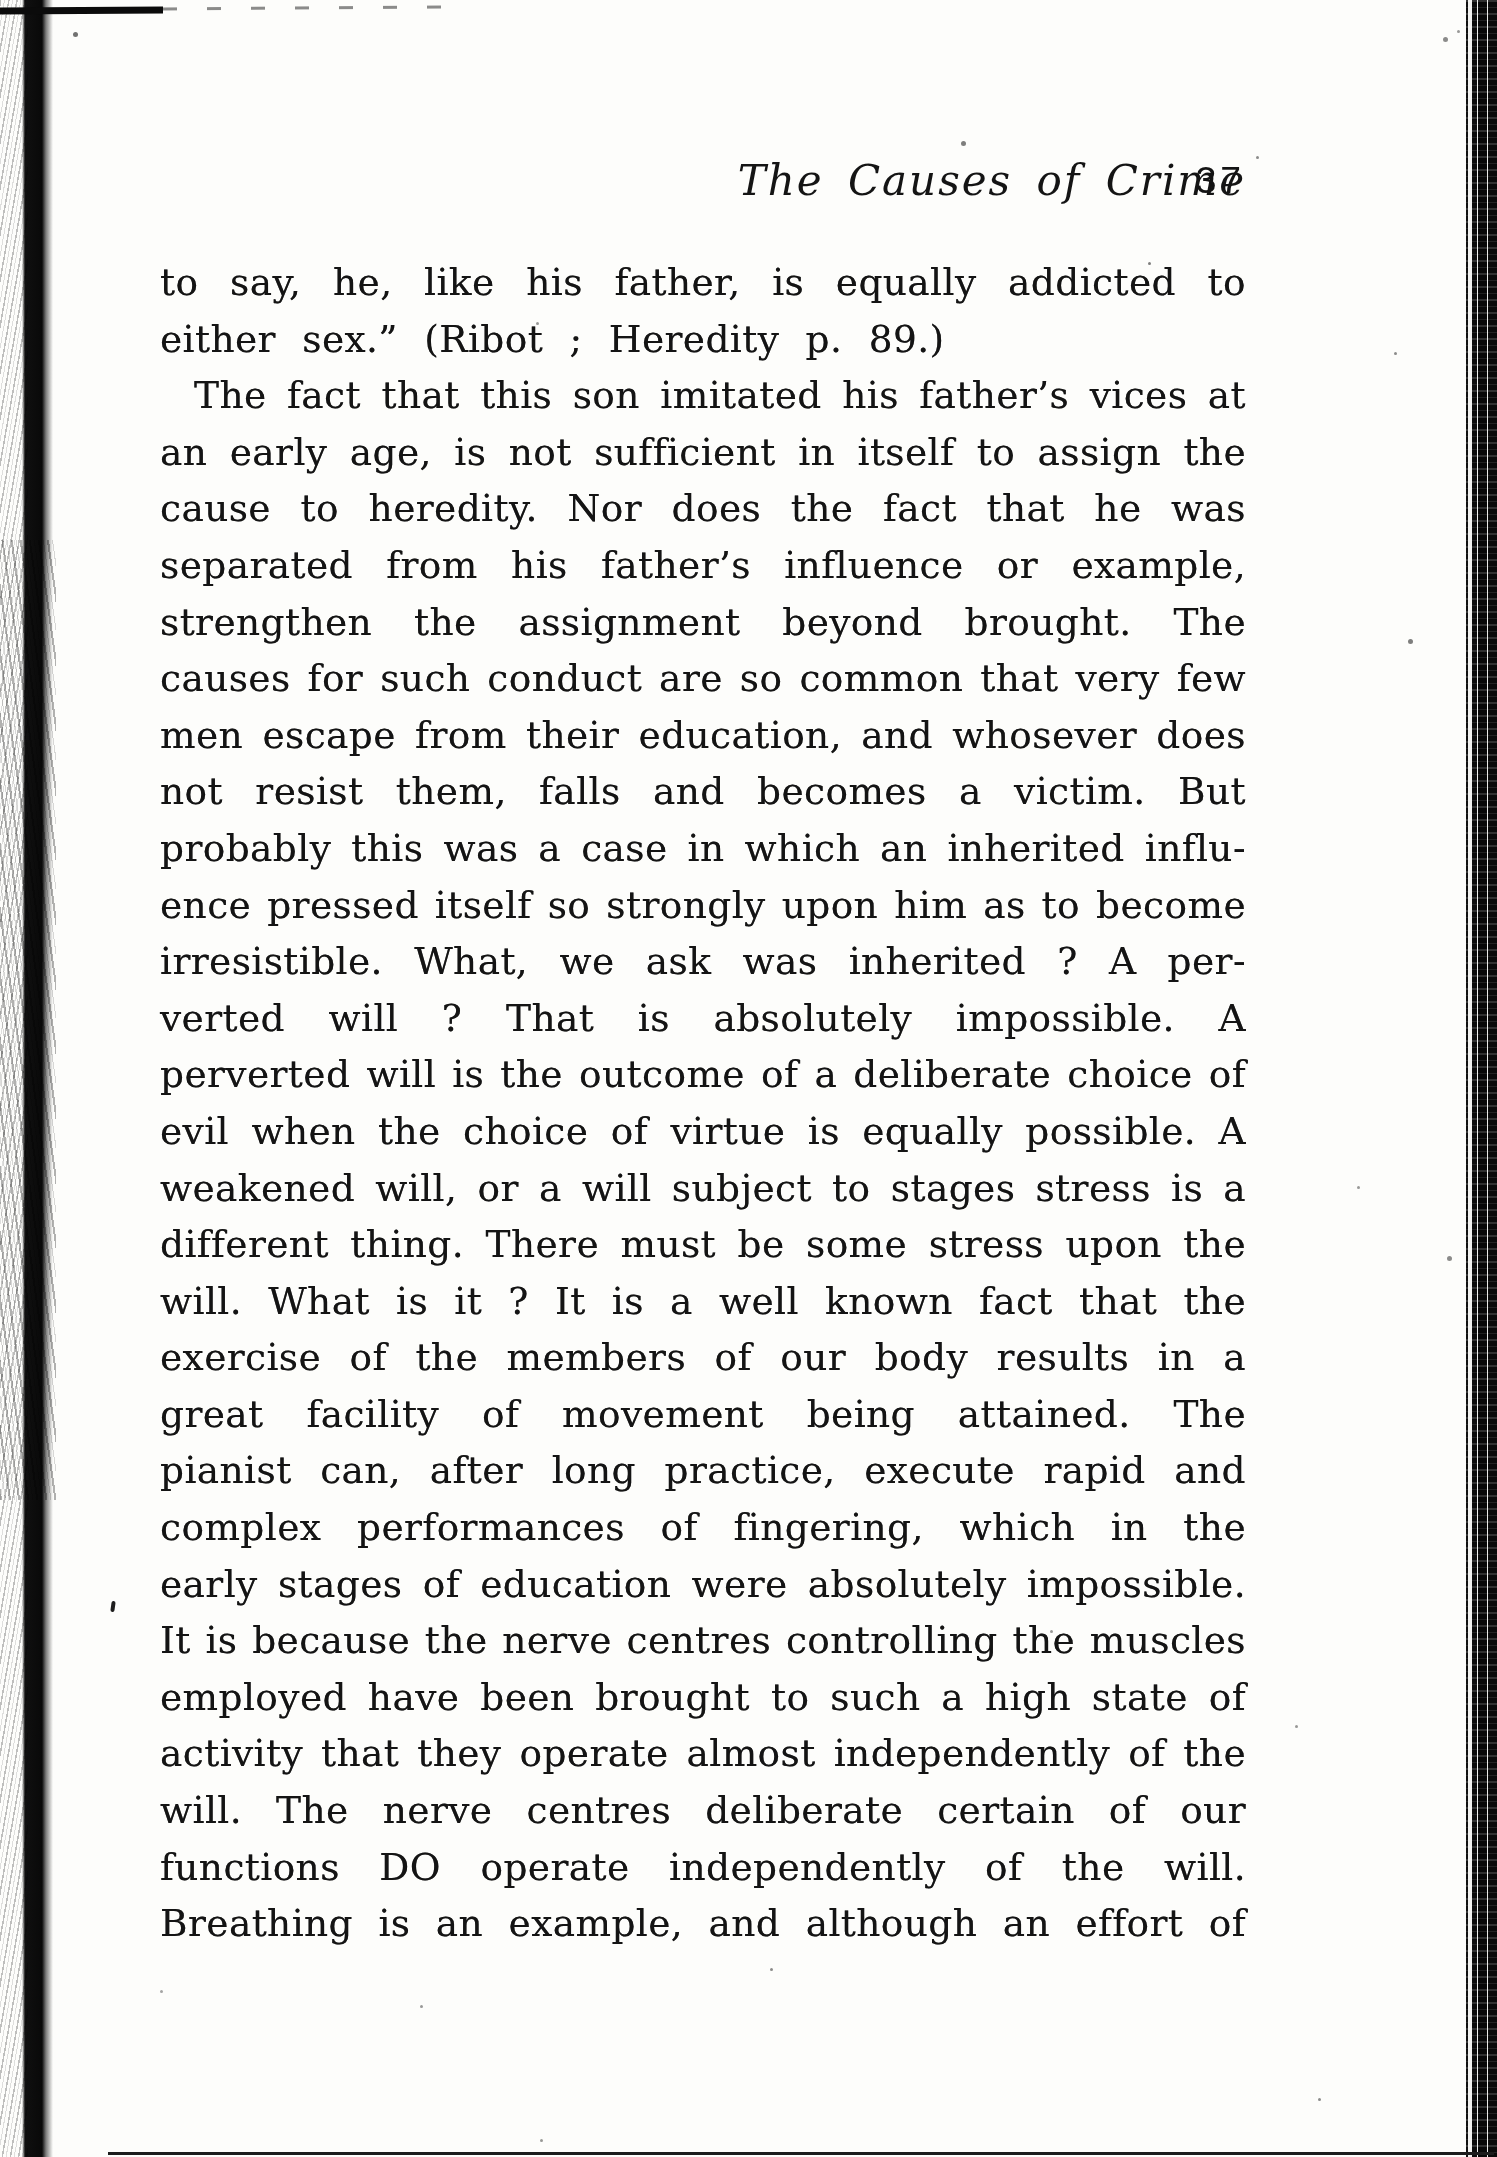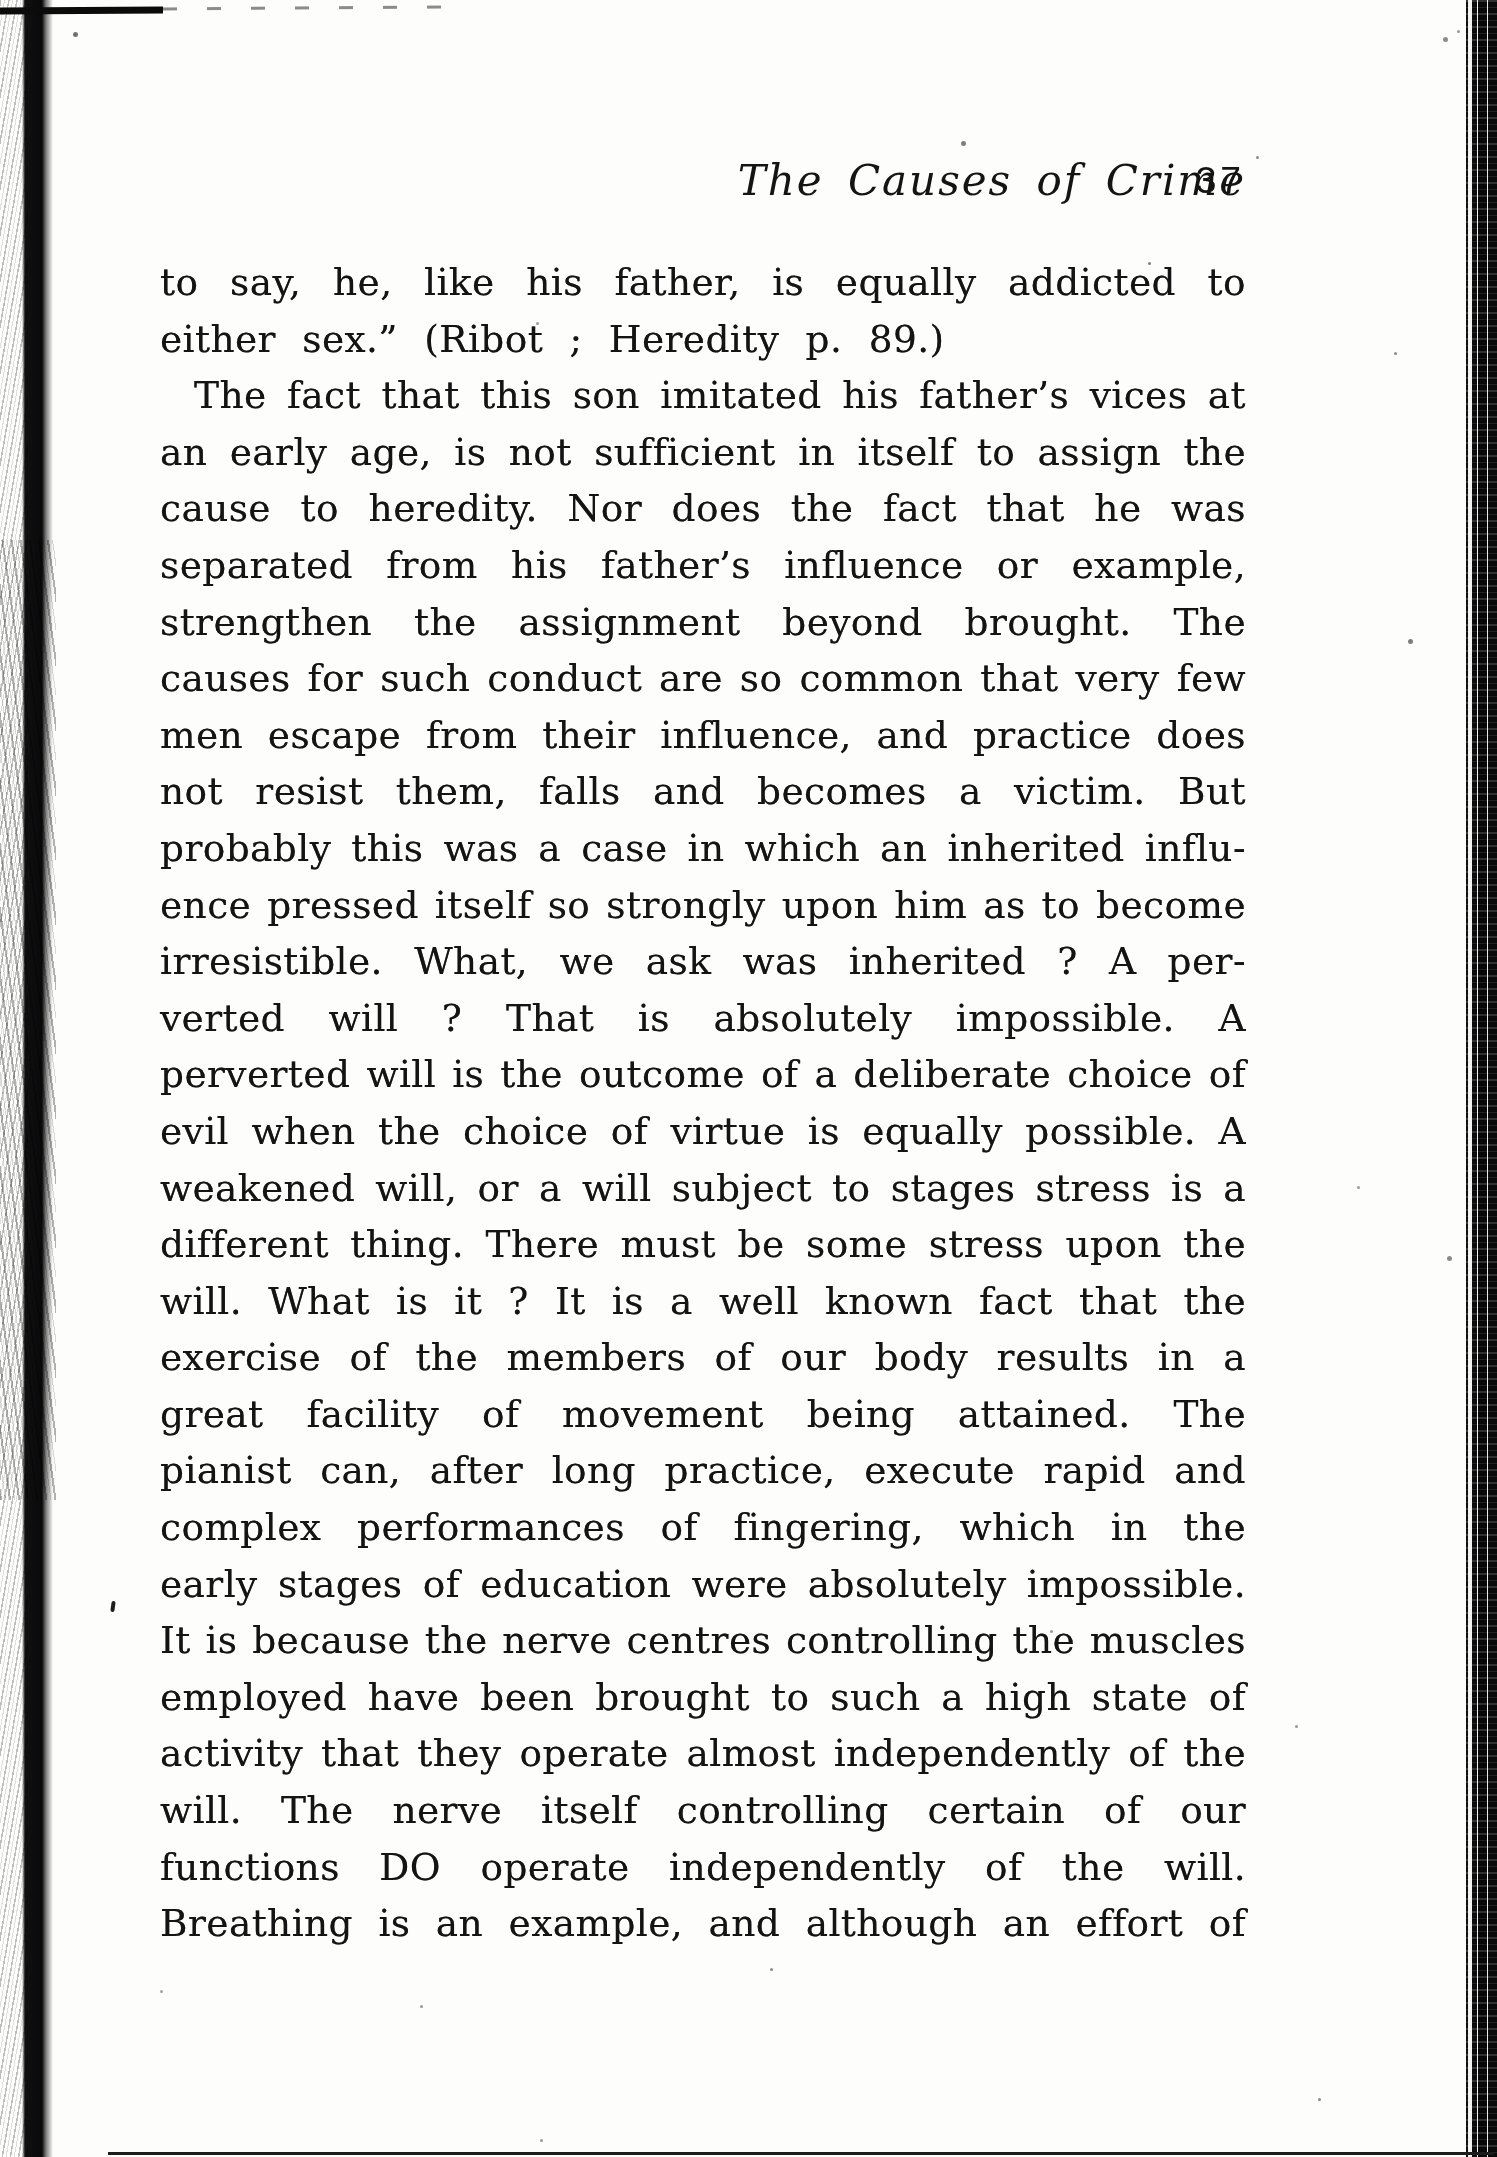--- a/index.html
+++ b/index.html
@@ -146,37 +146,37 @@
 
   <div class="body-text">
     <div class="line">to say, he, like his father, is equally addicted to</div>
     <div class="line end">either sex.” (Ribot ; Heredity p. 89.)</div>
     <div class="line indent">The fact that this son imitated his father’s vices at</div>
     <div class="line">an early age, is not sufficient in itself to assign the</div>
     <div class="line">cause to heredity. Nor does the fact that he was</div>
     <div class="line">separated from his father’s influence or example,</div>
     <div class="line">strengthen the assignment beyond brought. The</div>
     <div class="line">causes for such conduct are so common that very few</div>
-    <div class="line">men escape from their influence, and practice does</div>
+    <div class="line">men escape from their education, and whosever does</div>
     <div class="line">not resist them, falls and becomes a victim. But</div>
     <div class="line">probably this was a case in which an inherited influ-</div>
     <div class="line">ence pressed itself so strongly upon him as to become</div>
     <div class="line">irresistible. What, we ask was inherited ? A per-</div>
     <div class="line">verted will ? That is absolutely impossible. A</div>
     <div class="line">perverted will is the outcome of a deliberate choice of</div>
     <div class="line">evil when the choice of virtue is equally possible. A</div>
     <div class="line">weakened will, or a will subject to stages stress is a</div>
     <div class="line">different thing. There must be some stress upon the</div>
     <div class="line">will. What is it ? It is a well known fact that the</div>
     <div class="line">exercise of the members of our body results in a</div>
     <div class="line">great facility of movement being attained. The</div>
     <div class="line">pianist can, after long practice, execute rapid and</div>
     <div class="line">complex performances of fingering, which in the</div>
     <div class="line">early stages of education were absolutely impossible.</div>
     <div class="line">It is because the nerve centres controlling the muscles</div>
     <div class="line">employed have been brought to such a high state of</div>
     <div class="line">activity that they operate almost independently of the</div>
-    <div class="line">will. The nerve itself controlling certain of our</div>
+    <div class="line">will. The nerve centres deliberate certain of our</div>
     <div class="line">functions DO operate independently of the will.</div>
     <div class="line">Breathing is an example, and although an effort of</div>
   </div>
 
 </div>
 
 </body></html>

